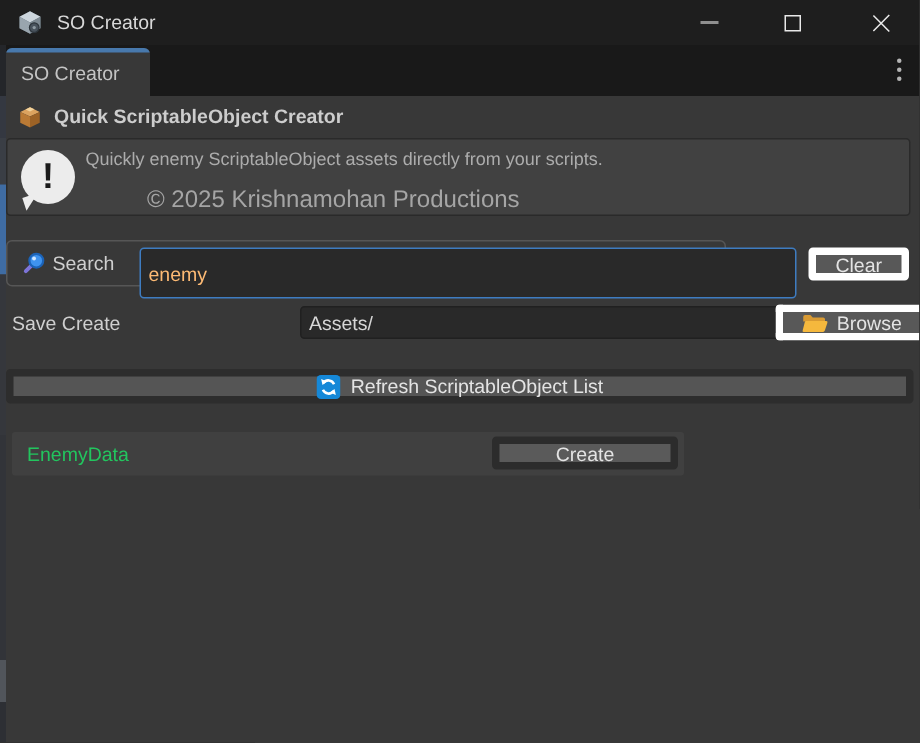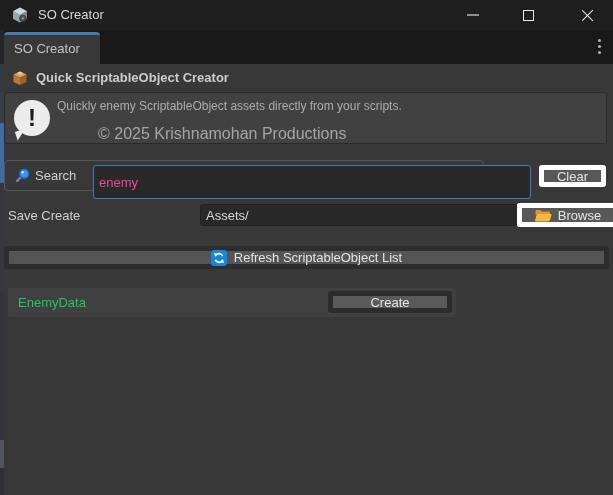--- a/index.html
+++ b/index.html
@@ -38,21 +38,21 @@
   .helpbox { position:absolute; left:4px; top:92px; width:603px; height:52px; background:#414141; border:1px solid #2a2a2a; border-radius:3px; }
   .bubble { position:absolute; left:9px; top:7px; width:36px; height:36px; background:#ececec; border-radius:50%; display:flex; align-items:center; justify-content:center; }
   .bubble .excl { font-size:24px; font-weight:bold; color:#1b1b1b; line-height:1; }
   .bubble .tail { position:absolute; left:2px; bottom:-3px; width:0; height:0; border-style:solid; border-width:9px 11px 0 0; border-color:#ececec transparent transparent transparent; transform:rotate(-18deg); }
   .help-line1 { position:absolute; left:52px; top:6px;  font-size:12px; color:#acacac; }
   .help-line2 { position:absolute; left:52px; top:32px; font-size:16px; color:#a5a5a5;margin-left:41px; }
 
   .searchbox { position:absolute; left:4px; top:160px; width:480px; height:31px; border:1px solid #565656; border-radius:4px; }
   .search-ic { position:absolute; left:9px; top:6px; width:17px; height:17px; }
   .search-label { position:absolute; left:30px; top:7px; font-size:13px; color:#cfcfcf; }
-  .search-input { position:absolute; left:88px; top:4px; width:438px; height:21px; background:#292929; border:1px solid #3e7cc1; border-radius:3px; color:#ec4899; font-size:13px; font-family:inherit; padding:16px 5px; outline:none; }
+  .search-input { position:absolute; left:88px; top:4px; width:438px; height:21px; background:#292929; border:1px solid #3e7cc1; border-radius:3px; color:#fdba74; font-size:13px; font-family:inherit; padding:16px 5px; outline:none; }
   .btn { display:flex; align-items:center; justify-content:center; background:#585858; border:5px solid #ffffff; border-radius:3px; color:#e4e4e4; font-size:13px; font-family:inherit; cursor:default; }
   .clear-btn { position:absolute; left:534px; top:4px; width:67px; height:22px; }
 
   .folder-label { position:absolute; left:8px; top:208px; font-size:13px; color:#cfcfcf; }
   .folder-input { position:absolute; left:200px; top:204px; width:340px; height:22px; background:#292929; border:1px solid #202020; border-radius:3px; color:#d6d6d6; font-size:13px; font-family:inherit; padding:0 5px; outline:none; }
   .browse-btn { position:absolute; left:517px; top:203px; width:96px; height:24px; gap:6px; border-right:none; border-radius:3px 0 0 3px; }
 
   .refresh-btn { position:absolute; left:4px; top:246px; width:605px; height:23px; gap:7px; background:#555555; border-color:#2d2d2d; }
 
   .result-row { position:absolute; left:8px; top:288px; width:448px; height:29px; background:#404040; border-radius:2px; }

